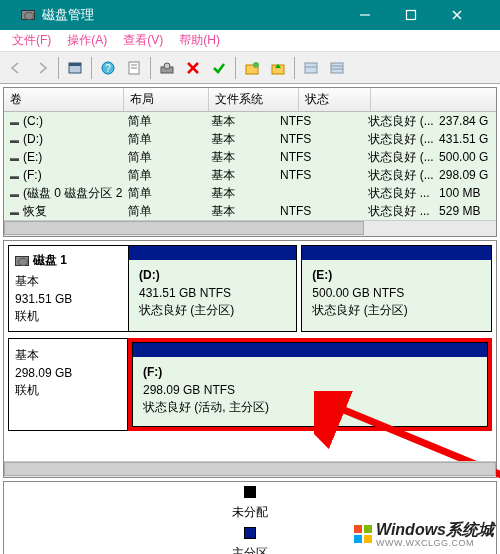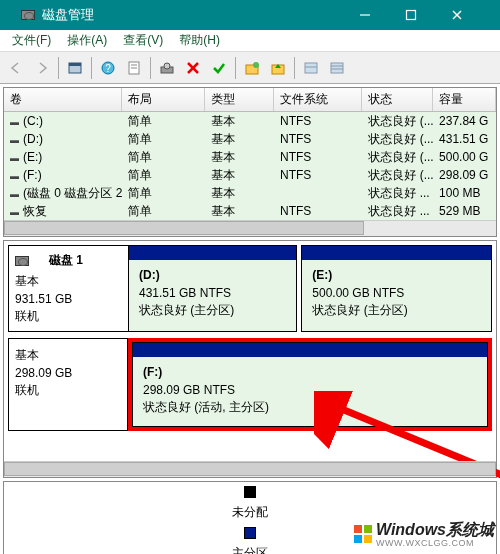--- a/index.html
+++ b/index.html
@@ -5,42 +5,42 @@
 * { box-sizing: border-box; margin: 0; padding: 0; }
 body { font-family: "Microsoft YaHei", Tahoma, sans-serif; font-size: 12px; background: #fff; width: 500px; height: 554px; overflow: hidden; position: relative; }
 
 .titlebar { background: #008489; height: 30px; display: flex; align-items: center; padding: 0 20px; color: #fff; }
 .titlebar .ticon { width: 16px; height: 16px; margin-right: 6px; display: inline-flex; align-items: center; justify-content: center; }
 .titlebar .ttitle { flex: 1; font-size: 13px; }
 .winbtns { display: flex; }
 .winbtn { width: 46px; height: 30px; display: flex; align-items: center; justify-content: center; }
 .winbtn svg { stroke: #fff; fill: none; }
 
-.menubar { background: #fff; border-bottom: 1px solid #ddd; height: 22px; display: flex; align-items: center; padding: 0 4px; font-size: 12px; color: #14532d; }
+.menubar { background: #fff; border-bottom: 1px solid #ddd; height: 22px; display: flex; align-items: center; padding: 0 4px; font-size: 12px; color: #ec4899; }
 .menubar span { padding: 2px 8px; }
 
 .toolbar { background: #f0f0f0; border-bottom: 1px solid #aaa; height: 32px; display: flex; align-items: center; padding: 0 4px; gap: 2px; }
 .toolbar .tbtn { width: 24px; height: 24px; display: flex; align-items: center; justify-content: center; border: 1px solid transparent; }
 .toolbar .tbtn.disabled { opacity: 0.4; }
 .toolbar .sep { width: 1px; height: 22px; background: #aaa; margin: 0 2px; }
 
 .listarea { border: 1px solid #888; margin: 3px; max-height: 160px; overflow: hidden; }
 .listhead { background: linear-gradient(#fdfdfd,#ececec); display: flex; border-bottom: 1px solid #bbb; }
 .listhead .col { padding: 3px 6px; border-right: 1px solid #ccc; font-size: 12px; color: #000; }
 .listbody .row { display: flex; background: #e6f5e6; border-bottom: 0; height: 18px; align-items: center; }
 .listbody .cell { padding: 0 6px; font-size: 12px; overflow: hidden; white-space: nowrap; }
 .c0{width:120px}.c1{width:85px}.c2{width:70px}.c3{width:90px}.c4{width:72px}.c5{width:64px}
 .volbullet { color:#444; margin-right:4px; font-size:9px; }
 .scr-h { height:16px; background:#e9e9e9; border-top:1px solid #ccc; position:relative; }
 .scr-h .thumb { position:absolute; left:0; top:0; height:14px; width:360px; background:#cfcfcf; border:1px solid #aaa; }
 
 .grapharea { border:1px solid #888; margin:3px; padding:4px; position:relative; height:238px; }
 .diskrow { display:flex; margin-bottom:6px; }
 .dinfo { width:120px; border:1px solid #000; border-right:none; padding:6px; background:#fff; }
-.dinfo .dlabel { display:flex; align-items:center; gap:20px; font-weight:bold; margin-bottom:4px; }
+.dinfo .dlabel { display:flex; align-items:center; gap:4px; font-weight:bold; margin-bottom:4px; }
 .dinfo .dline { font-size:12px; margin-top:2px; }
 .dparts { flex:1; display:flex; gap:4px; }
 .partbox { border:1px solid #000; background:#e6f5e6; display:flex; flex-direction:column; }
 .partbox .phead { height:14px; background:#001a8c; }
 .partbox .pbody { padding:8px 10px; flex:1; }
 .partbox .pbody .pn { font-weight:bold; margin-bottom:4px; }
 .partbox .pbody .pl { font-size:12px; margin-bottom:2px; }
 .d1 .partbox { flex:1; }
 .redbox { border:4px solid #f20000; padding:0; }
 
@@ -167,24 +167,22 @@
         <line x1="2" y1="6" x2="14" y2="6" stroke="#89a"></line>
         <line x1="2" y1="9" x2="14" y2="9" stroke="#89a"></line>
       </svg>
     </div>
 </div>
 
 <div class="listarea">
   <div class="listhead">
     <div class="col c0">卷</div>
     <div class="col c1">布局</div>
-    <div class="col c2">类型</div>
     <div class="col c3">文件系统</div>
     <div class="col c4">状态</div>
-    <div class="col c5">容量</div>
   </div>
   <div class="listbody" id="listbody">
       <div class="row">
         <div class="cell c0"><span class="volbullet">▬</span>(C:)</div>
         <div class="cell c1">简单</div>
         <div class="cell c2">基本</div>
         <div class="cell c3">NTFS</div>
         <div class="cell c4">状态良好 (...</div>
         <div class="cell c5">237.84 G</div>
       </div>

